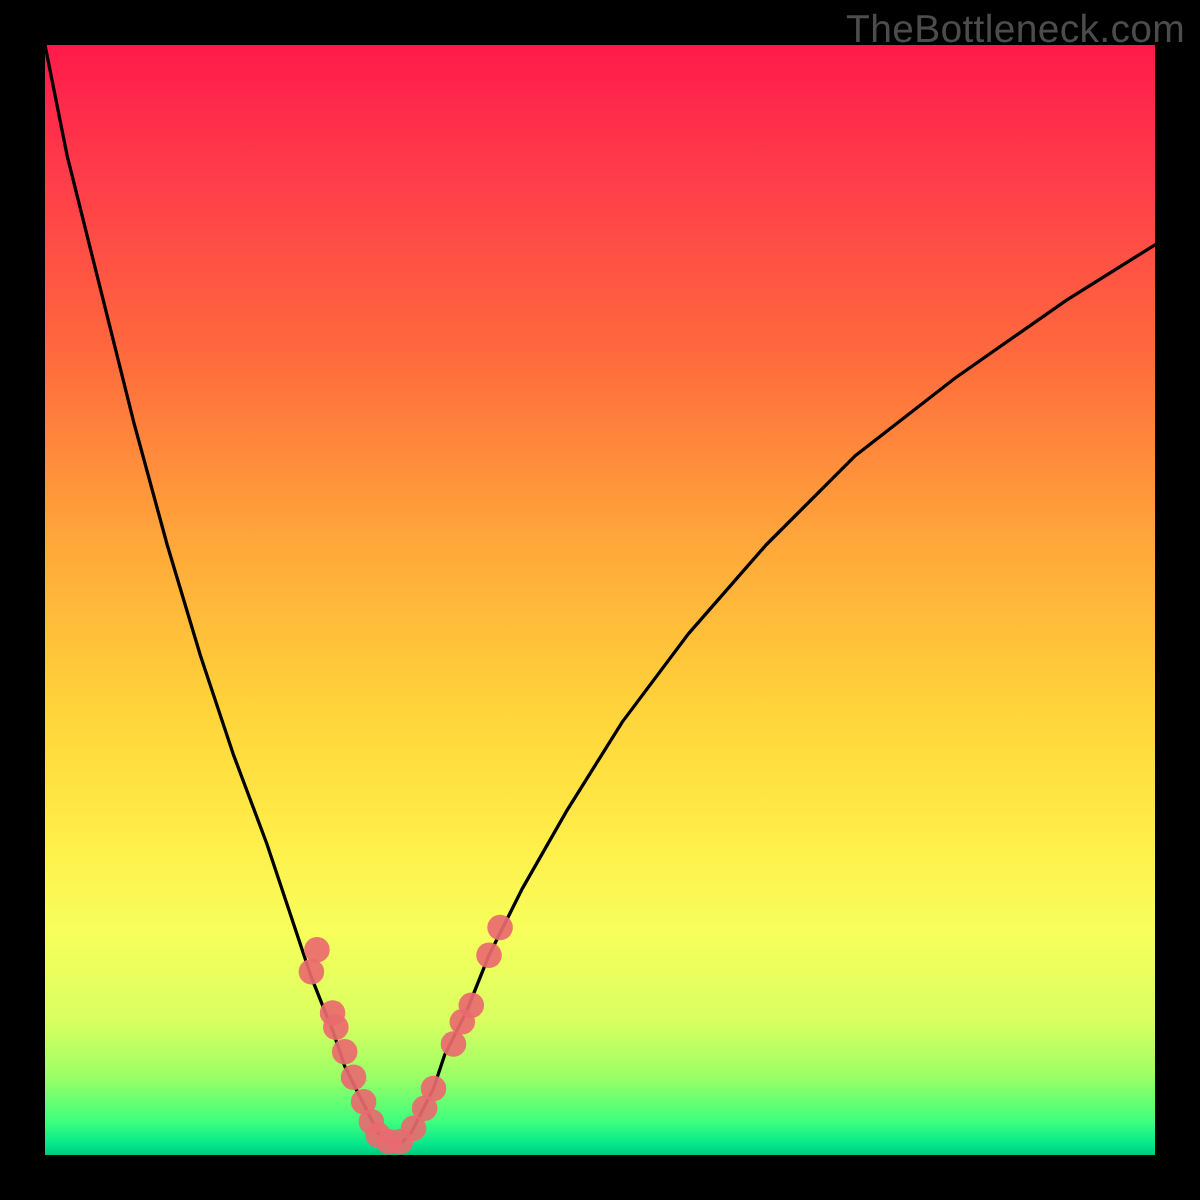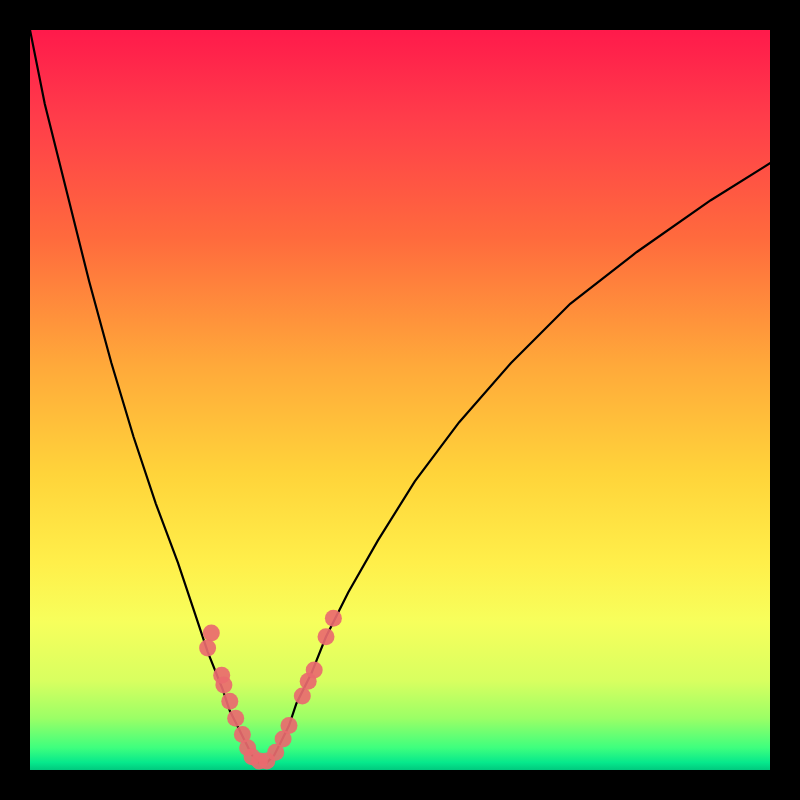--- a/index.html
+++ b/index.html
@@ -64,20 +64,21 @@
     top: 0;
     left: 0;
     width: 100%;
     height: 100%;
   }
 </style>
 </head>
 <body>
 
 <div class="frame">
+  <div class="watermark">TheBottleneck.com</div>
   <div class="plot">
     <div class="gradient"></div>
     <svg class="curve" viewBox="0 0 740 740" preserveAspectRatio="none">
       <path id="bottleneck-path" fill="none" stroke="#000" stroke-width="2.2" stroke-linecap="round" d="M0.0 0.0 L14.8 74.0 L37.0 162.8 L59.2 251.6 L81.4 333.0 L103.6 407.0 L125.8 473.6 L148.0 532.8 L162.8 577.2 L177.6 621.6 L192.4 658.6 L199.8 680.8 L207.2 695.6 L214.6 710.4 L222.0 725.2 L229.4 732.6 L236.8 732.6 L244.2 725.2 L251.6 710.4 L259.0 695.6 L266.4 673.4 L281.2 643.8 L296.0 606.8 L318.2 562.4 L347.8 510.6 L384.8 451.4 L429.2 392.2 L481.0 333.0 L540.2 273.8 L606.8 222.0 L680.8 170.2 L740.0 133.2"></path>
       <g id="marker-group">
           <circle cx="181.3" cy="603.1" r="8.5" fill="#e96a6f" fill-opacity="0.92"></circle>
           <circle cx="177.6" cy="617.9" r="8.5" fill="#e96a6f" fill-opacity="0.92"></circle>
           <circle cx="191.7" cy="645.3" r="8.5" fill="#e96a6f" fill-opacity="0.92"></circle>
           <circle cx="193.9" cy="654.9" r="8.5" fill="#e96a6f" fill-opacity="0.92"></circle>
           <circle cx="199.8" cy="671.2" r="8.5" fill="#e96a6f" fill-opacity="0.92"></circle>

